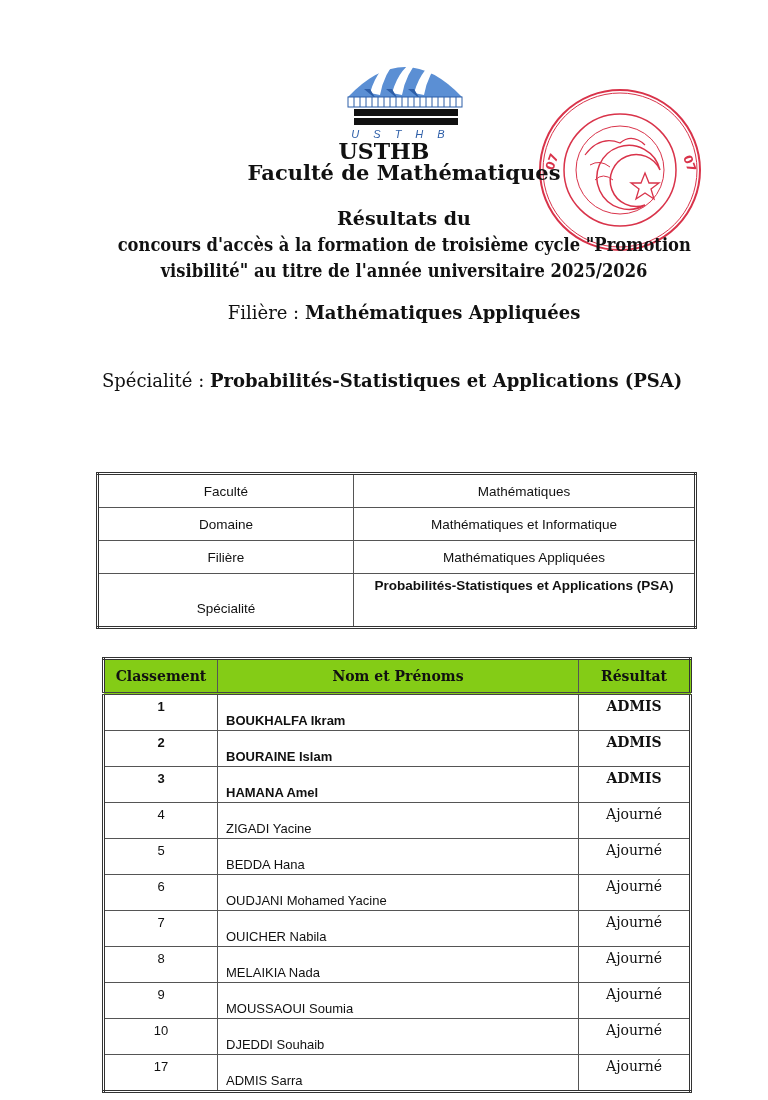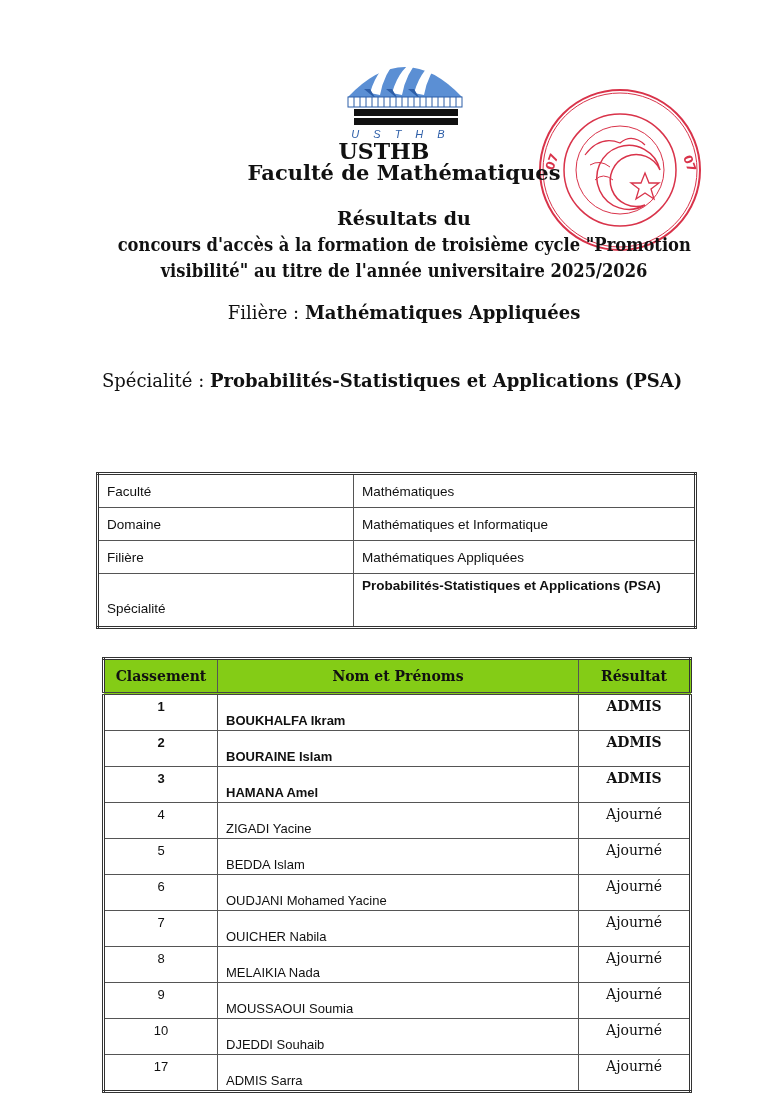--- a/index.html
+++ b/index.html
@@ -10,21 +10,21 @@
   .h-usthb { top: 138px; font-size: 22px; font-weight: bold; font-family: "DejaVu Serif", serif; }
   .h-fac { top: 160px; font-size: 21px; font-weight: bold; font-family: "DejaVu Serif", serif; left: 20px; }
   .h-res { top: 205px; font-size: 19px; font-weight: bold; font-family: "DejaVu Serif", serif; line-height: 26px; left: 20px; }
   .filiere { top: 302px; font-size: 18px; left: 20px; font-family: "DejaVu Serif", serif; }
   .filiere b, .specialite b { font-weight: bold; }
   .specialite { position: absolute; top: 370px; left: 102px; font-size: 18px; font-family: "DejaVu Serif", serif; }
   .condc { display: inline-block; transform: scaleX(0.86); transform-origin: center center; white-space: nowrap; }
 
   table { border-collapse: collapse; }
   .info { position: absolute; left: 96px; top: 472px; width: 601px; border: 3px double #333; font-family: "Liberation Sans", sans-serif; font-size: 13.5px; }
-  .info td { border: 1px solid #555; padding: 0 8px; height: 32px; vertical-align: middle; }
+  .info td { border: 1px solid #555; padding: 0 8px; height: 32px; vertical-align: middle; text-align: center; }
   .info td.k { width: 238px; }
   .info tr.last td { height: 42px; }
   .info tr.last td.k { vertical-align: bottom; padding-bottom: 10px; }
   .info tr.last td.v { vertical-align: top; padding-top: 4px; font-weight: bold; }
 
   .results { position: absolute; left: 102px; top: 657px; width: 590px; border: 3px double #333; font-family: "Liberation Sans", sans-serif; font-size: 13px; }
   .results th { background: #84cc16; height: 30px; border: 1px solid #555; border-bottom: 3px double #444; font-family: "DejaVu Serif", serif; font-size: 14px; font-weight: bold; }
   .results td { border: 1px solid #555; height: 30px; }
   .results td.rank { width: 110px; text-align: center; vertical-align: top; padding-top: 4px; }
   .results td.name { padding-left: 8px; vertical-align: bottom; padding-bottom: 2px; }
@@ -144,21 +144,21 @@
     <td class="name">HAMANA Amel</td>
     <td class="res">ADMIS</td>
   </tr>
   <tr>
     <td class="rank">4</td>
     <td class="name">ZIGADI Yacine</td>
     <td class="res">Ajourné</td>
   </tr>
   <tr>
     <td class="rank">5</td>
-    <td class="name">BEDDA Islam</td>
+    <td class="name">BEDDA Hana</td>
     <td class="res">Ajourné</td>
   </tr>
   <tr>
     <td class="rank">6</td>
     <td class="name">OUDJANI Mohamed Yacine</td>
     <td class="res">Ajourné</td>
   </tr>
   <tr>
     <td class="rank">7</td>
     <td class="name">OUICHER Nabila</td>

